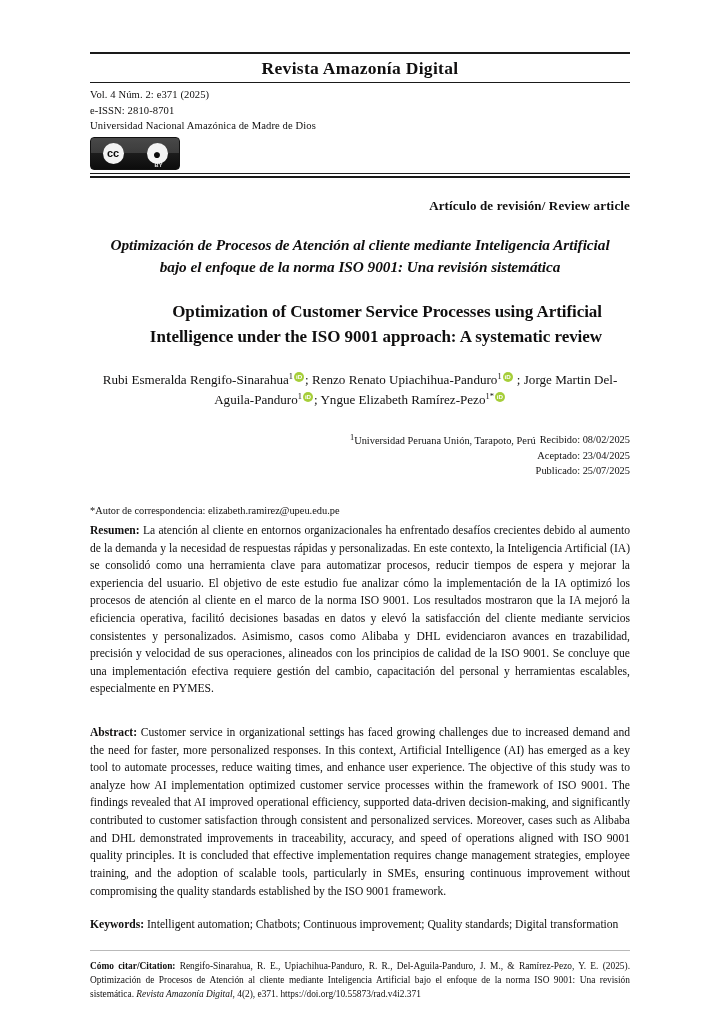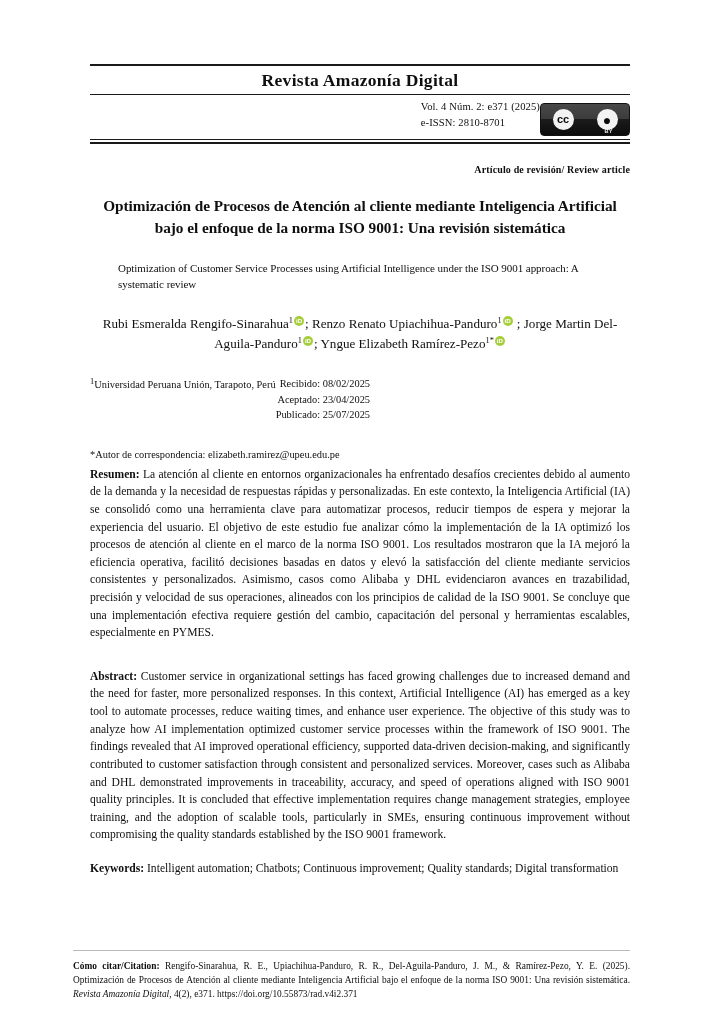--- a/index.html
+++ b/index.html
@@ -15,21 +15,21 @@
     font-family: "Liberation Serif", "DejaVu Serif", serif;
     color: #100f0f;
     -webkit-font-smoothing: antialiased;
   }
 
   .page {
     position: relative;
     width: 720px;
     height: 1024px;
     box-sizing: border-box;
-    padding: 12px 90px;
+    padding: 0 90px;
   }
 
   
   .masthead {
     padding-top: 52px;
   }
   .rule-top {
     height: 0;
     border-top: 2.2px solid #1a1a1a;
     margin: 0 0 2px 0;
@@ -45,22 +45,23 @@
   }
   .rule-mid {
     height: 0;
     border-top: 1.3px solid #1a1a1a;
     margin: 0;
   }
 
   .masthead-body {
     display: flex;
     align-items: flex-start;
-    justify-content: flex-end;
+    justify-content: center;
     padding-top: 4px;
+    flex-direction: column;
   }
   .imprint {
     font-size: 10.6px;
     line-height: 1.44;
     letter-spacing: .1px;
   }
   .imprint div { white-space: nowrap; }
 
   
   .cc-badge {
@@ -116,39 +117,40 @@
   .rule-bottom {
     border-top: 1.1px solid #1a1a1a;
     border-bottom: 2.2px solid #1a1a1a;
     height: 1.6px;
     margin-top: 3px;
   }
 
   
   .article-type {
     text-align: right;
-    font-size: 10px;
+    font-size: 13px;
     font-weight: bold;
     margin-top: 20px;
     letter-spacing: .15px;
   }
 
   
   .title-es {
     text-align: center;
     font-size: 15.3px;
     font-weight: bold;
     line-height: 1.45;
     margin: 20px 12px 0 12px;
     letter-spacing: -.05px;
+    font-style: italic;
   }
   .title-en {
-    text-align: left;
-    font-size: 11px;
-    font-weight: normal;
+    text-align: right;
+    font-size: 17px;
+    font-weight: bold;
     line-height: 1.45;
     margin: 22px 28px 0 28px;
     letter-spacing: -.05px;
   }
 
   
   .authors {
     text-align: center;
     font-size: 13.1px;
     line-height: 1.52;
@@ -174,21 +176,21 @@
     font-family: "Liberation Sans", sans-serif;
     font-size: 6.2px;
     font-weight: bold;
     color: #ffffff;
     line-height: 1;
   }
 
   
   .meta-row {
     display: flex;
-    justify-content: flex-start;
+    justify-content: flex-end;
     align-items: flex-start;
     margin-top: 22px;
     font-size: 10.4px;
     line-height: 1.5;
   }
   .affil { padding-top: 0; }
   .dates { text-align: right; }
   .corresponding {
     font-size: 10.4px;
     margin-top: 26px;
@@ -206,21 +208,21 @@
   .kw-block {
     text-align: justify;
     font-size: 11.6px;
     line-height: 1.52;
     margin-top: 16px;
   }
 
   
   .footer {
     position: absolute;
-    left: 73px;
+    left: 90px;
     right: 90px;
     bottom: 22px;
   }
   .footer-rule {
     border-top: 1px solid #b9b9b9;
     margin-bottom: 9px;
   }
   .citation {
     text-align: justify;
     font-size: 9.4px;
@@ -238,20 +240,21 @@
     <div class="rule-top"></div>
 
     <h1 class="journal-title">Revista Amazonía Digital</h1>
 
     <div class="rule-mid"></div>
 
     <div class="masthead-body">
       <div class="imprint">
         <div>Vol. 4 Núm. 2: e371 (2025)</div>
         <div>e-ISSN: 2810-8701</div>
+        <div>Universidad Nacional Amazónica de Madre de Dios</div>
       </div>
 
       <div class="cc-badge">
         <span class="cc-mark">cc</span>
         <span class="by-mark">●</span>
         <span class="cc-by-text">BY</span>
       </div>
     </div>
 
     <div class="rule-bottom"></div>

